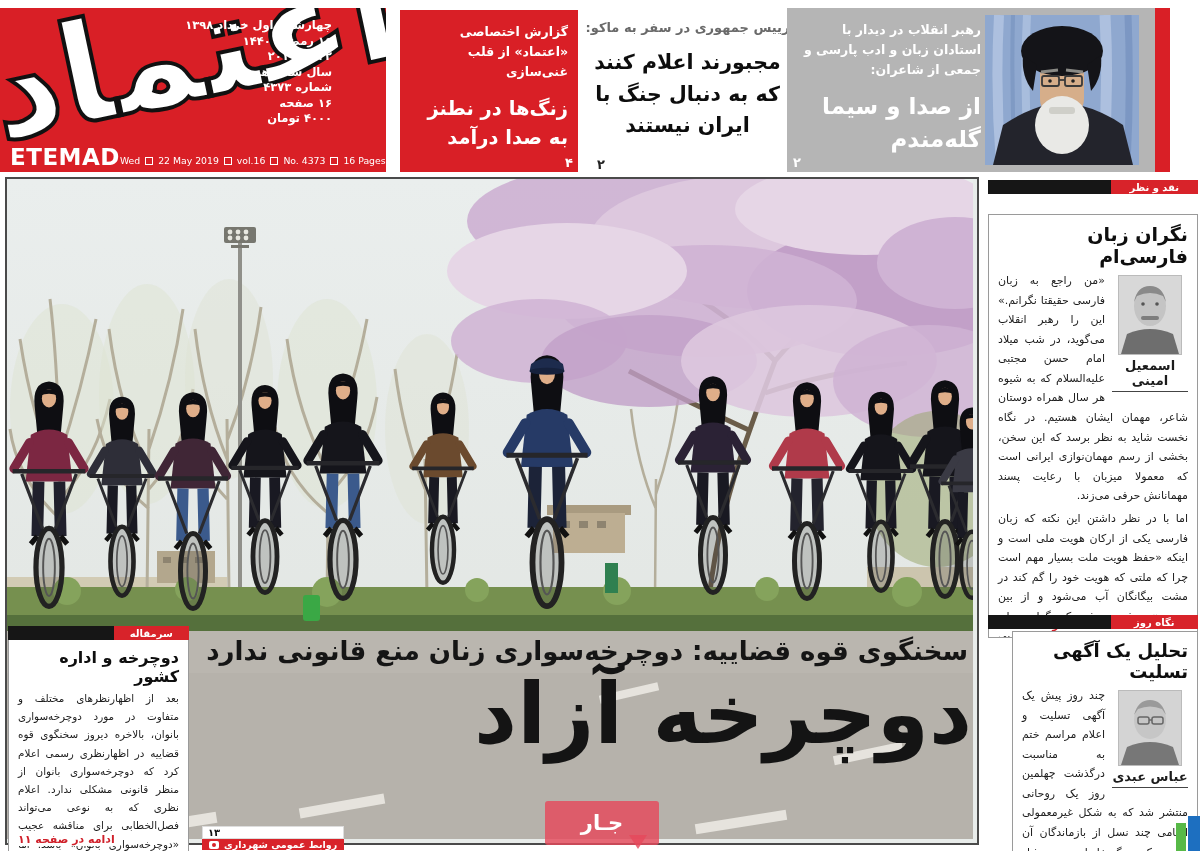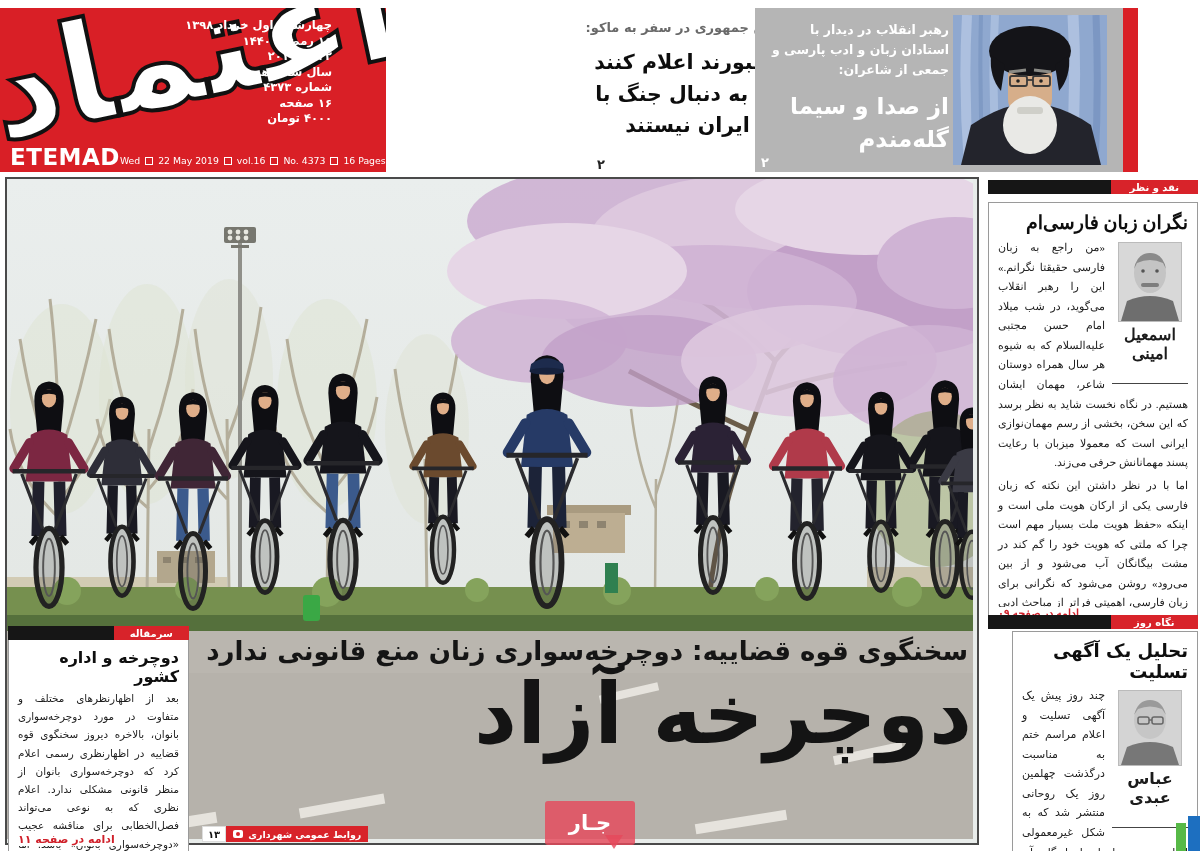--- a/index.html
+++ b/index.html
@@ -15,53 +15,53 @@
   #logo-en{font-size:23px;font-weight:bold;letter-spacing:.5px;line-height:1;}
   .mast-info{display:flex;gap:5px;align-items:center;font-size:9.3px;padding-bottom:3px;}
   .sq{display:inline-block;width:6px;height:6px;border:1.2px solid #fff;}
   
   #story-natanz{left:400px;top:10px;width:178px;height:162px;background:#d91f26;color:#fff;box-sizing:border-box;padding:12px 10px;}
   #story-natanz .kick{font-size:12.5px;font-weight:bold;line-height:1.6;text-align:right;}
   #story-natanz .ttl{font-size:19.5px;font-weight:bold;line-height:1.5;text-align:right;margin-top:12px;}
   #story-rouhani{left:585px;top:10px;width:205px;height:162px;color:#111;text-align:center;box-sizing:border-box;padding-top:8px;}
   #story-rouhani .kick{color:#6a6a6a;font-size:13px;font-weight:bold;line-height:1.6;}
   #story-rouhani .ttl{font-size:20.5px;font-weight:bold;line-height:1.55;margin-top:8px;color:#0d0d0d;}
-  #story-leader{left:755px;top:8px;width:383px;height:164px;background:#b5b5b5;}
+  #story-leader{left:787px;top:8px;width:383px;height:164px;background:#b5b5b5;}
   #story-leader .txt{position:absolute;left:8px;top:12px;width:186px;color:#fff;text-align:right;}
   #story-leader .kick{font-size:12.5px;font-weight:bold;line-height:1.6;}
   #story-leader .ttl{font-size:23px;font-weight:bold;line-height:1.45;margin-top:10px;}
   #leader-photo{position:absolute;left:198px;top:7px;width:154px;height:150px;}
   #leader-redbar{position:absolute;right:0;top:0;width:15px;height:100%;background:#d91f26;}
   .pgnum{font-size:13px;font-weight:bold;}
   
   #lead-photo-wrap{left:5px;top:177px;width:970px;height:664px;border:2px solid #4a4a4a;z-index:1;background:#e8ecea;}
   #lead-kicker{right:232px;top:636px;font-size:26px;font-weight:bold;color:#151515;z-index:4;white-space:nowrap;}
   #lead-headline{right:228px;top:662px;font-size:84px;font-weight:bold;color:#141414;line-height:1.25;z-index:4;white-space:nowrap;}
-  #photo-credit{left:202px;top:826px;height:16px;display:flex;z-index:6;align-items:stretch;}
+  #photo-credit{left:202px;top:826px;height:16px;display:flex;z-index:6;align-items:stretch;flex-direction:column;}
   #credit-page{background:#fff;color:#111;font-size:10px;font-weight:bold;padding:0 5px;display:flex;align-items:center;border:1px solid #ddd;}
   #credit-band{background:#d8232a;color:#fff;font-size:9.5px;font-weight:bold;padding:0 7px;display:flex;align-items:center;gap:5px;}
   .cam{display:inline-block;width:10px;height:8px;background:#fff;border-radius:2px;position:relative;}
   .cam::after{content:"";position:absolute;left:3px;top:2px;width:4px;height:4px;border-radius:50%;background:#d8232a;}
-  #jar-mark{left:545px;top:801px;width:90px;height:44px;background:rgba(229,73,92,.82);border-radius:3px;z-index:5;color:#fff;font-size:21px;font-weight:bold;display:flex;align-items:center;justify-content:center;}
+  #jar-mark{left:545px;top:801px;width:114px;height:44px;background:rgba(229,73,92,.82);border-radius:3px;z-index:5;color:#fff;font-size:21px;font-weight:bold;display:flex;align-items:center;justify-content:center;}
   #jar-mark::after{content:"";position:absolute;right:12px;bottom:-13px;border:9px solid transparent;border-top:14px solid rgba(229,73,92,.82);}
   #bar-green{left:1176px;top:823px;width:10px;height:28px;background:#57b947;z-index:3;}
   #bar-blue{left:1188px;top:816px;width:12px;height:35px;background:#1d6fc0;z-index:3;}
   
   .sec-head{display:flex;height:14px;}
   .sec-head .blk{flex:1.4;background:#161616;}
   .sec-head .red{flex:1;background:#d8232a;color:#fff;font-size:10px;font-weight:bold;display:flex;align-items:center;justify-content:center;}
   .artbox{background:#fff;border:1px solid #9a9a9a;box-sizing:border-box;position:relative;overflow:hidden;padding:6px 9px 20px 9px;color:#1c1c1c;}
   .art-title{font-weight:bold;text-align:right;color:#0e0e0e;}
   .authorbox{float:right;width:76px;margin:4px 0 3px 7px;text-align:center;}
   .authorbox svg{display:block;margin:0 auto;border:1px solid #bbb;}
-  .author-name{font-size:16px;font-weight:bold;border-bottom:1.5px solid #444;padding:3px 0 20px;text-align:center;}
+  .author-name{font-size:13px;font-weight:bold;border-bottom:1.5px solid #444;padding:3px 0 3px;text-align:center;}
   .body{font-size:11px;line-height:1.78;text-align:justify;}
   .more{position:absolute;left:9px;bottom:5px;color:#d0202a;font-size:11px;font-weight:bold;background:#fff;padding-right:4px;}
   #col1{left:988px;top:180px;width:210px;}
-  #col1 .artbox{height:424px;margin-top:8px;font-family:Liberation Serif, serif;}
+  #col1 .artbox{height:424px;margin-top:20px;}
   #col1 .art-title{font-size:19px;margin:2px 0 4px;}
   #col2{left:988px;top:615px;width:210px;}
   #col2 .artbox{height:262px;margin-top:2px;margin-left:24px;}
   #col2 .art-title{font-size:18px;margin:2px 0 4px;}
   #editorial{left:8px;top:610px;width:181px;z-index:5;margin-top:16px;}
   #editorial .artbox{height:212px;border-top:none;}
   #editorial .art-title{font-size:16px;margin:2px 0 3px;}
   #editorial .body{font-size:10.4px;line-height:1.75;}
   #editorial .authorbox{width:66px;}
 </style>
@@ -91,20 +91,25 @@
         <span>vol.16</span>
           <span class="sq"></span>
         <span>No. 4373</span>
           <span class="sq"></span>
         <span>16 Pages</span>
 
       </span>
     </div>
   </div>
 
+  <div class="abs rtl" id="story-natanz">
+    <div class="kick">گزارش اختصاصی «اعتماد» از قلب غنی‌سازی</div>
+    <div class="ttl">زنگ‌ها در نطنز به صدا درآمد</div>
+    <div class="abs pgnum" style="right:5px;bottom:2px;color:#fff;">۴</div>
+  </div>
 
   <div class="abs rtl" id="story-rouhani">
     <div class="kick">رییس جمهوری در سفر به ماکو:</div>
     <div class="ttl">مجبورند اعلام کنند که به دنبال جنگ با ایران نیستند</div>
     <div class="abs pgnum" style="right:185px;bottom:0;color:#222;">۲</div>
   </div>
 
   <div class="abs" id="story-leader">
     <div class="txt rtl">
       <div class="kick">رهبر انقلاب در دیدار با استادان زبان و ادب پارسی و جمعی از شاعران:</div>

